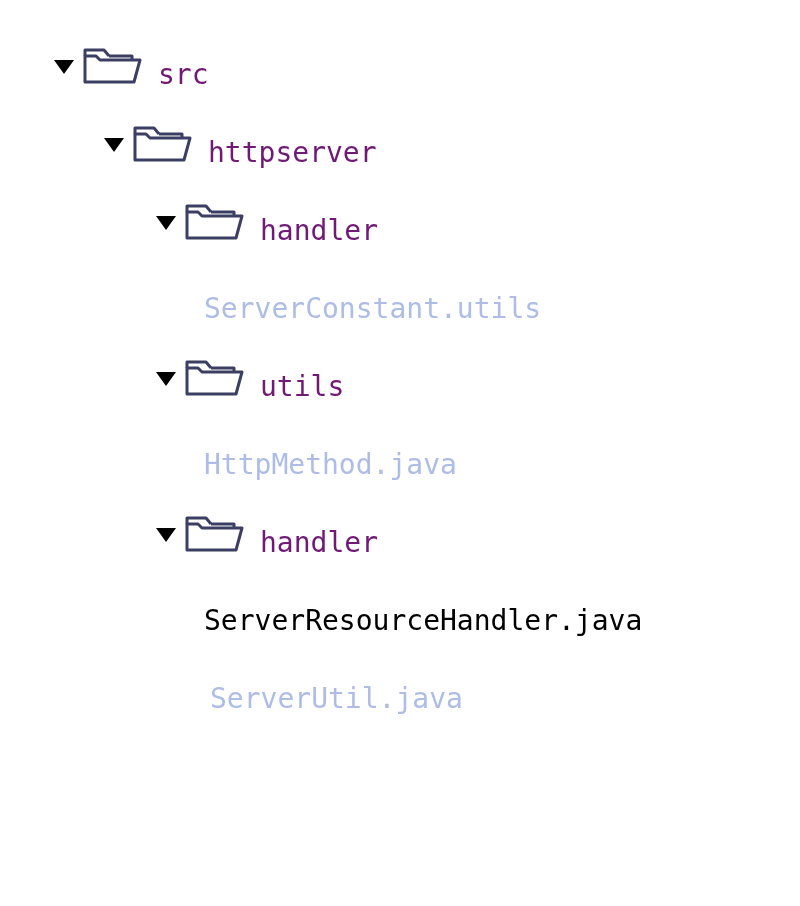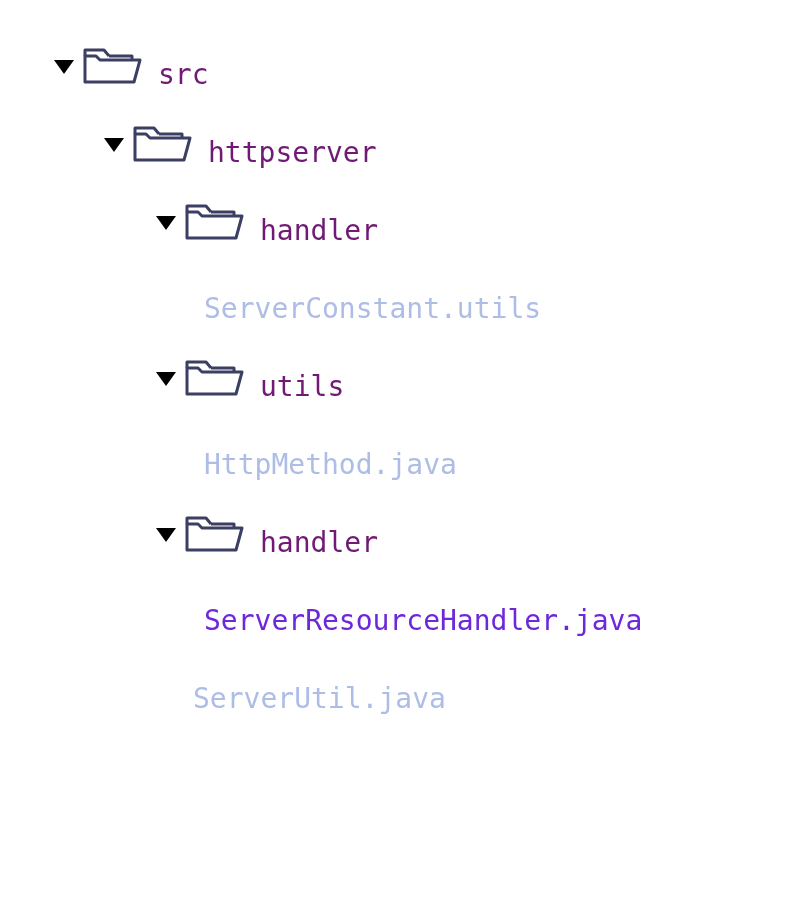--- a/index.html
+++ b/index.html
@@ -23,21 +23,21 @@
   .i2 { width: 104px; }
   .i3 { width: 156px; }
   .i3b { width: 140px; }
   .label {
     margin-left: 12px;
     position: relative;
     top: 8px;
   }
   .black { color: #701a75; }
   .blue  { color: #aebde6; }
-  .red   { color: #6d28d9; }
+  .red   { color: #000000; }
   svg { display: block; }
 </style>
 </head>
 <body>
 
 <svg width="0" height="0" style="position:absolute">
   <defs>
     <g id="tri">
       <polygon points="0,0 20,0 10,14" fill="#000"></polygon>
     </g>
@@ -142,16 +142,16 @@
   </div>
 
 
   <div class="row">
     <span class="indent i3b"></span>
     <span class="fileblue">
       <svg width="42" height="50">
           <use href="#file"></use>
         </svg>
     </span>
-    <span class="label blue" style="margin-left:11px">ServerUtil.java</span>
+    <span class="label blue" style="margin-left:28px">ServerUtil.java</span>
   </div>
 
 </div>
 
 </body></html>

